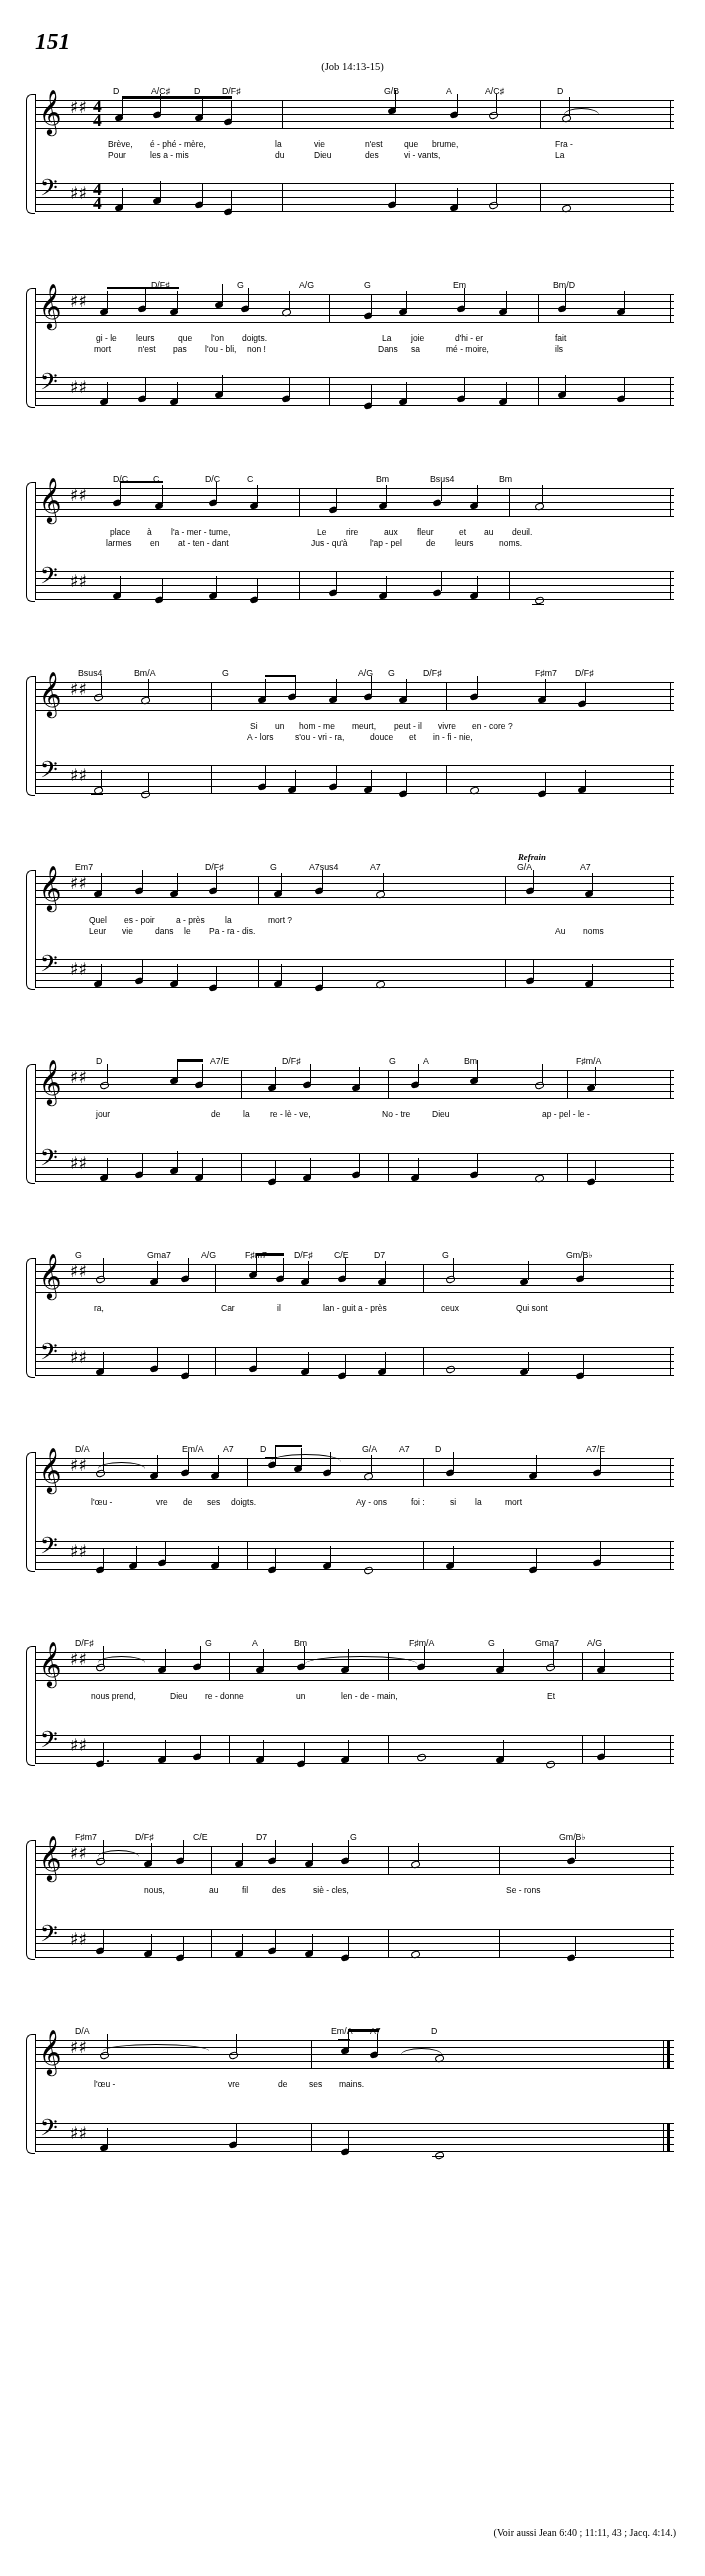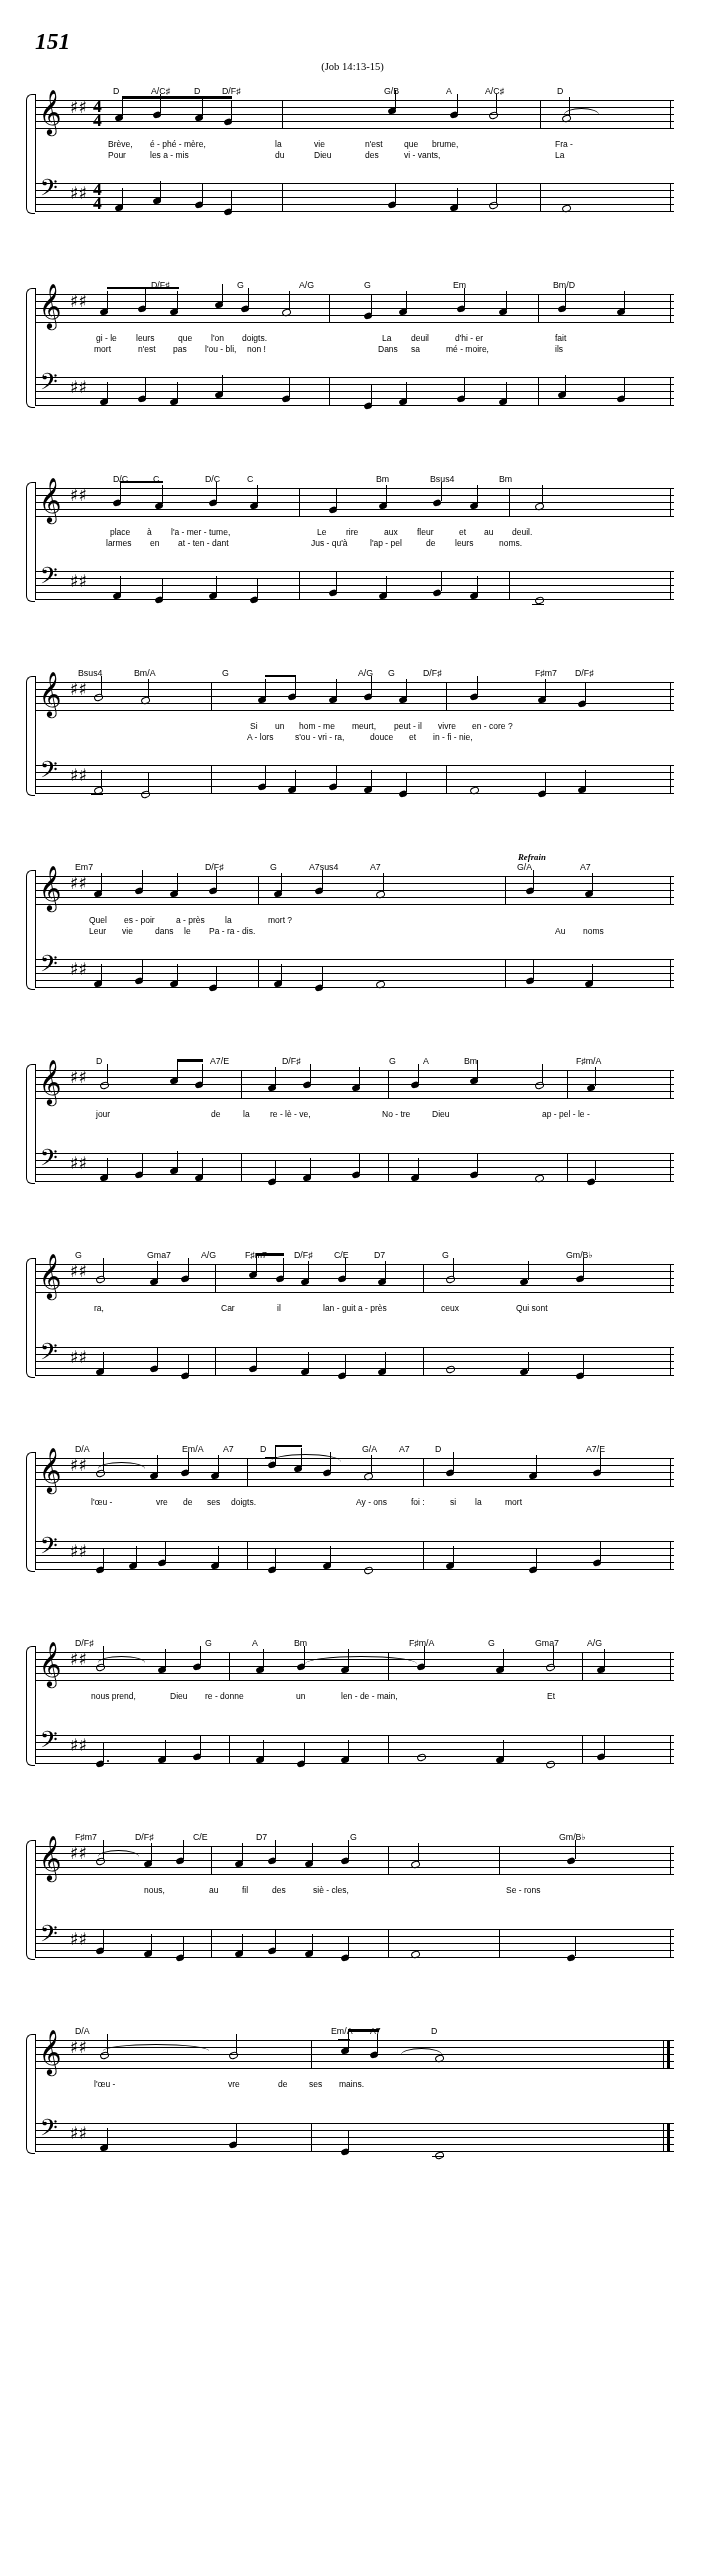--- a/index.html
+++ b/index.html
@@ -204,21 +204,21 @@
         <div class="stem" style="left:589px;top:-2.4px;height:19px;"></div>
       <div class="barline" style="left:635px;top:0;height:28px;"></div>
     </div>
 
     <div class="lyric" style="left:61px;top:51px;">gi - le</div>
     <div class="lyric" style="left:101px;top:51px;">leurs</div>
     <div class="lyric" style="left:143px;top:51px;">que</div>
     <div class="lyric" style="left:176px;top:51px;">l'on</div>
     <div class="lyric" style="left:207px;top:51px;">doigts.</div>
     <div class="lyric" style="left:347px;top:51px;">La</div>
-    <div class="lyric" style="left:376px;top:51px;">deuil</div>
+    <div class="lyric" style="left:376px;top:51px;">joie</div>
     <div class="lyric" style="left:420px;top:51px;">d'hi - er</div>
     <div class="lyric" style="left:520px;top:51px;">fait</div>
 
     <div class="lyric" style="left:59px;top:62px;">mort</div>
     <div class="lyric" style="left:103px;top:62px;">n'est</div>
     <div class="lyric" style="left:138px;top:62px;">pas</div>
     <div class="lyric" style="left:170px;top:62px;">l'ou - bli,</div>
     <div class="lyric" style="left:212px;top:62px;">non !</div>
     <div class="lyric" style="left:343px;top:62px;">Dans</div>
     <div class="lyric" style="left:376px;top:62px;">sa</div>
@@ -1048,14 +1048,15 @@
       <div class="barline" style="left:276px;top:0;height:28px;"></div>
       <div class="nh" style="left:306px;top:26px;"></div>
         <div class="stem" style="left:313px;top:8.2px;height:19px;"></div>
       <div class="nh open" style="left:400px;top:29px;"></div>
       <div class="ledger" style="left:397px;top:33px;"></div>
       <div class="barline" style="left:628px;top:0;height:28px;"></div>
       <div class="barline" style="left:632px;top:0;height:28px;width:2.9px;"></div>
     </div>
   </div>
 
+  <div class="footnote">(Voir aussi Jean 6:40 ; 11:11, 43 ; Jacq. 4:14.)</div>
 </div>
 
 
 </body></html>

